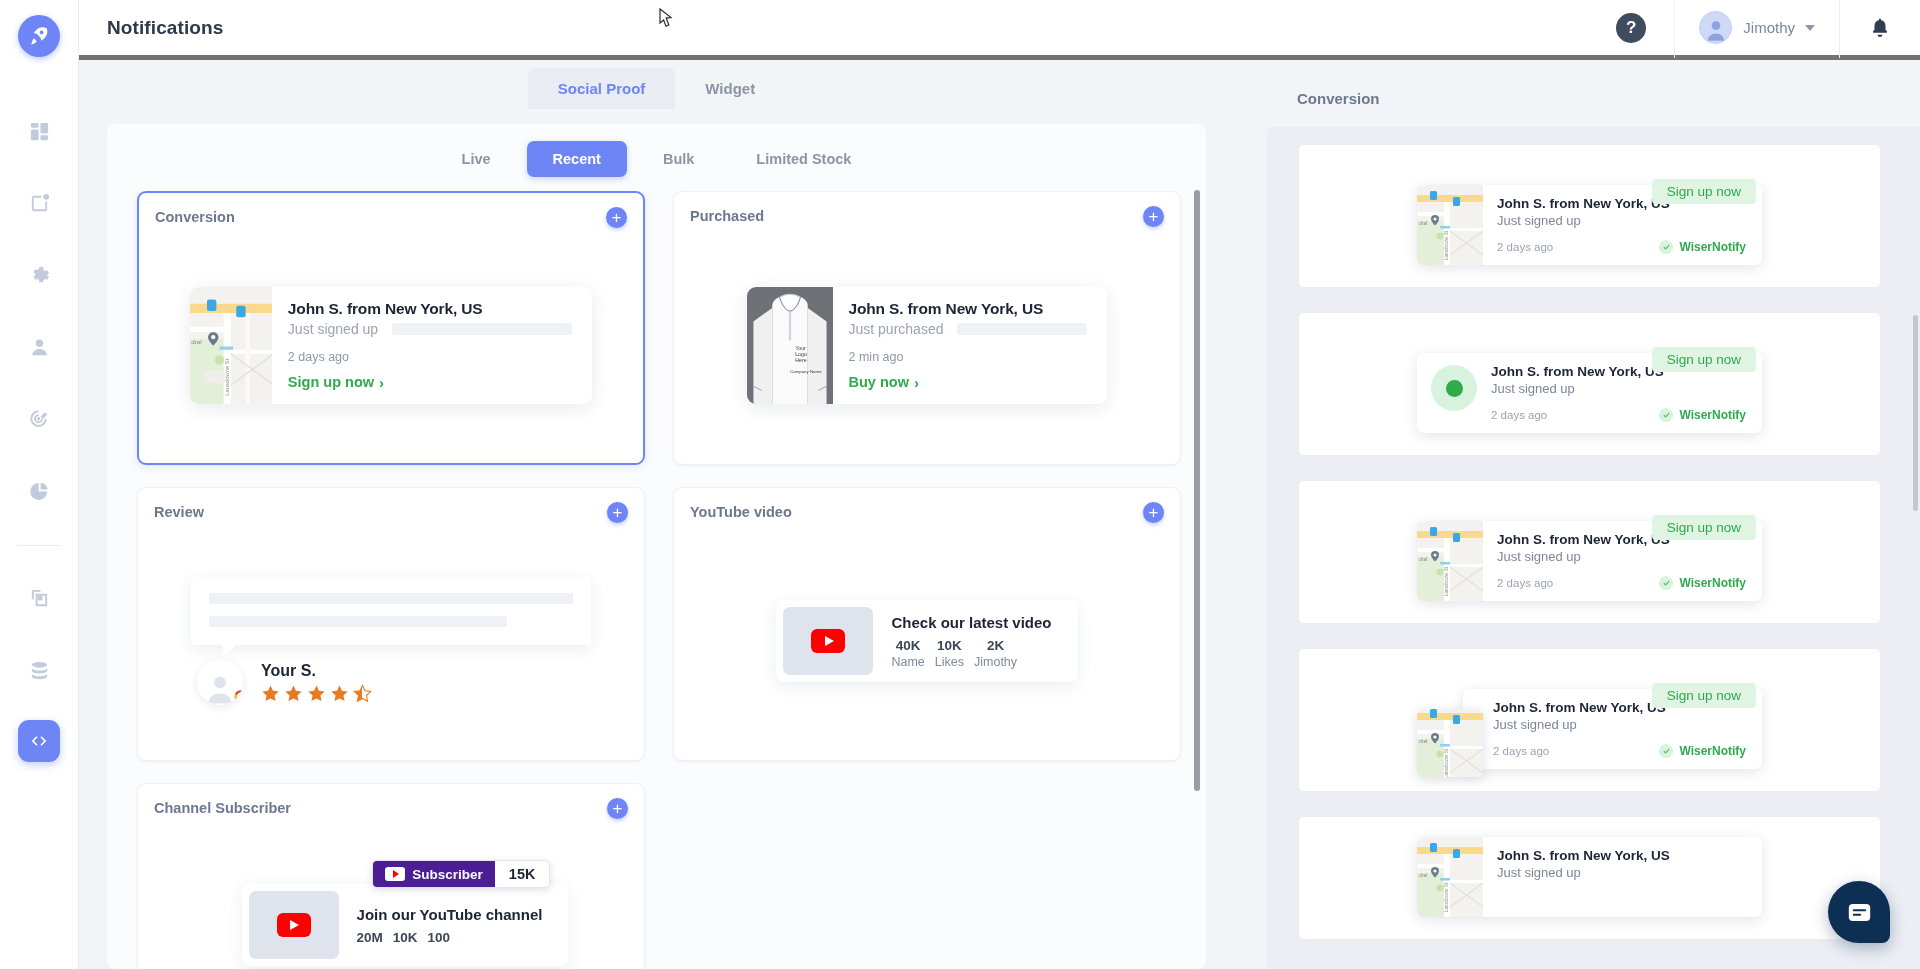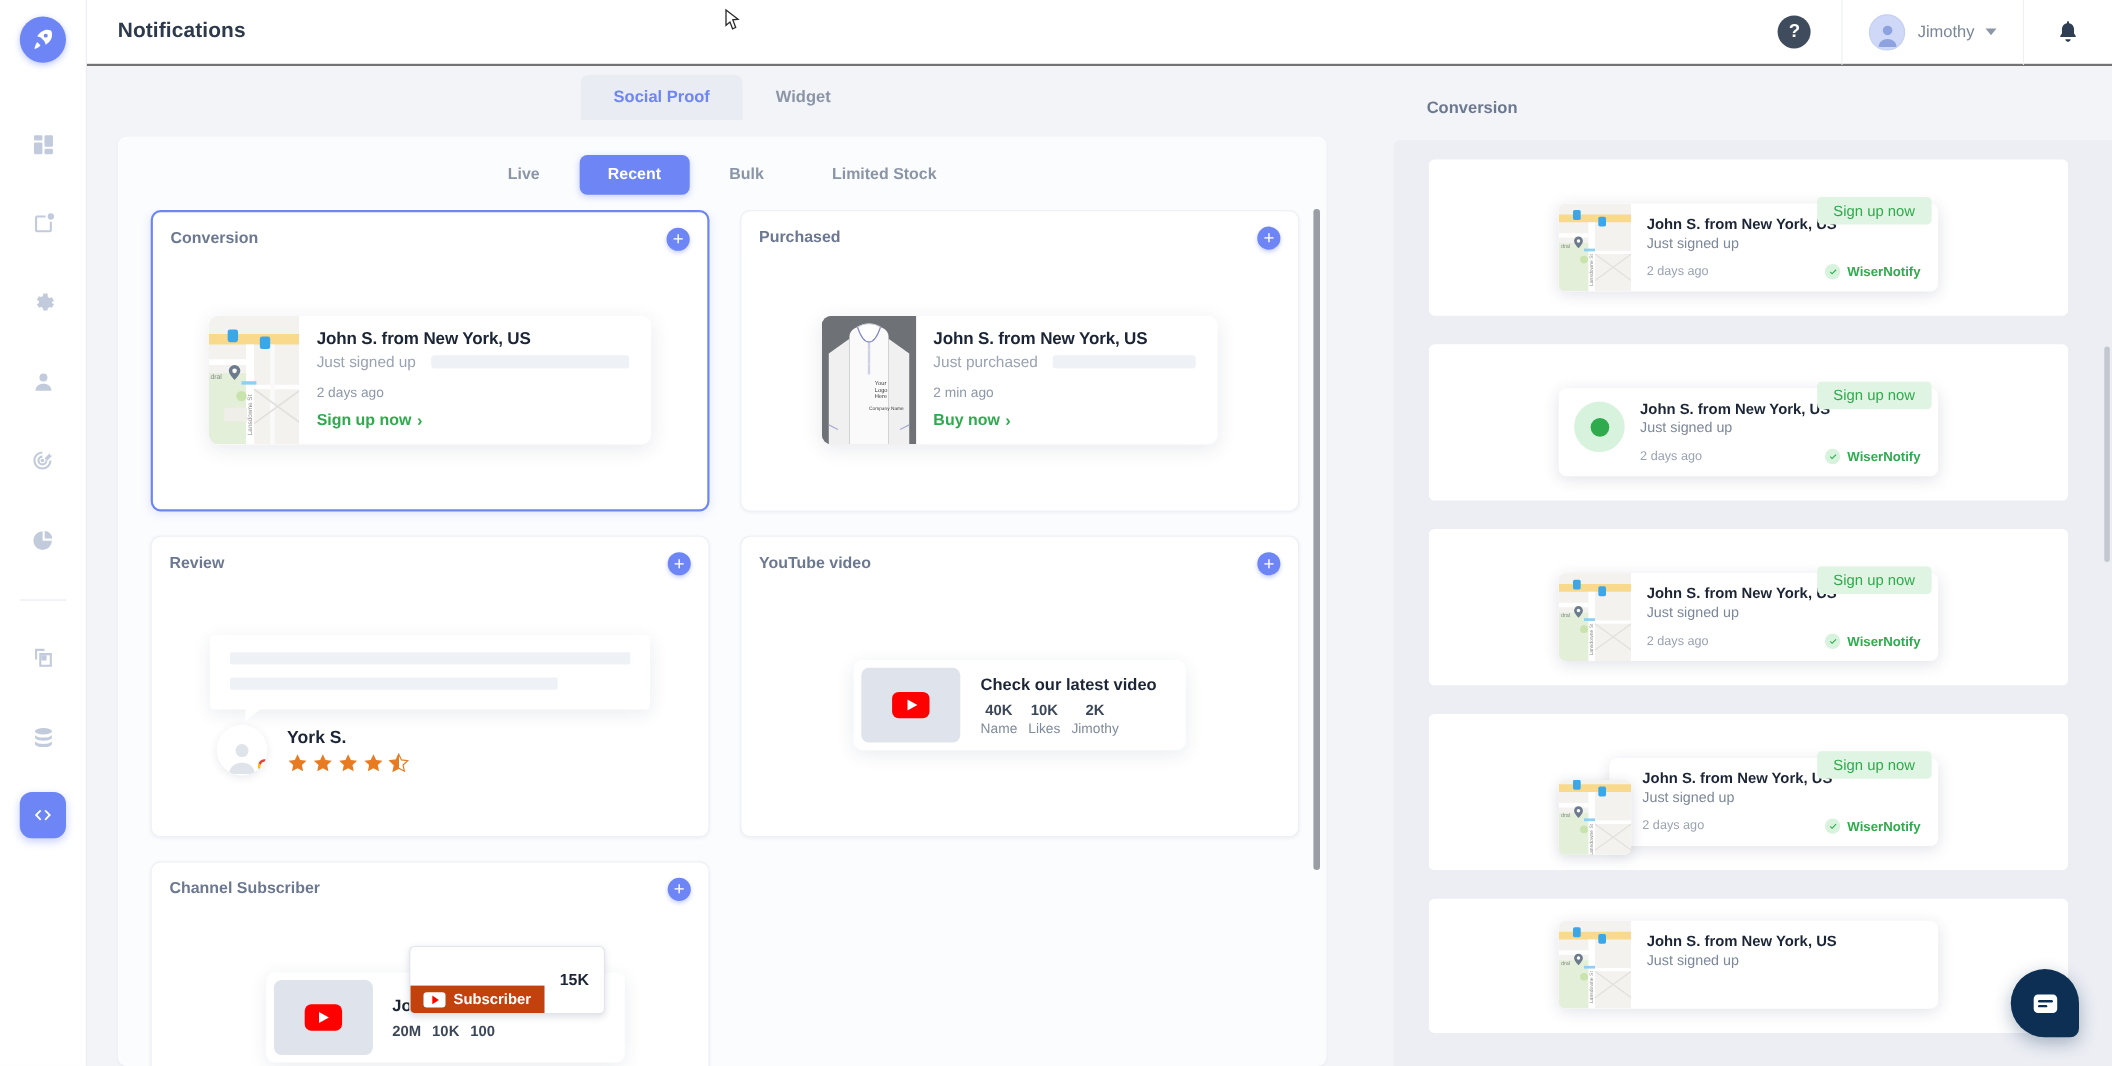--- a/index.html
+++ b/index.html
@@ -42,21 +42,21 @@
   }
   .nav-item.code svg { fill: #ffffff; width: 20px; height: 20px; }
 
   
   .main-wrap { flex: 1; height: 969px; display: flex; flex-direction: column; min-width: 0; }
 
   
   .header {
     height: 60px; flex: 0 0 60px; background: #fff;
     display: flex; align-items: center;
-    border-bottom: 2px solid #737373;
+    border-bottom: 5px solid #737373;
     position: relative;
   }
   .page-title { font-size: 19px; font-weight: 600; color: #2d3a4b; margin-left: 28px; letter-spacing: .1px; }
   .header-right { margin-left: auto; display: flex; align-items: center; height: 100%; }
   .help-btn {
     width: 30px; height: 30px; border-radius: 50%;
     background: #3e4c5e; color: #fff;
     display: flex; align-items: center; justify-content: center;
     font-size: 17px; font-weight: 700; cursor: pointer; margin-right: 28px;
   }
@@ -193,21 +193,21 @@
   .yt-val { font-size: 13.5px; font-weight: 700; color: #3b4757; }
   .yt-lbl { font-size: 12.5px; color: #7f8a9b; margin-top: 2px; }
 
   
   .sub-wrap { position: relative; display: flex; flex-direction: column; align-items: flex-start; margin-top: 34px; }
   .sub-pill {
     position: absolute; right: 18px; top: -24px; display: flex; align-items: stretch;
     border-radius: 5px; overflow: hidden; box-shadow: 0 2px 7px rgba(35,50,90,.15); background: #fff;
     border: 1px solid #e0e4ec;
   }
-  .sub-left { background: #c2410c; color: #fff; display: flex; align-items: center; gap: 7px; padding: 5px 12px; font-size: 13.5px; font-weight: 700; margin-top: 35px; }
+  .sub-left { background: #4c1d95; color: #fff; display: flex; align-items: center; gap: 7px; padding: 5px 12px; font-size: 13.5px; font-weight: 700; }
   .sub-left .ytg { width: 20px; height: 14px; background: #fff; border-radius: 3px; display: flex; align-items: center; justify-content: center; }
   .sub-left .ytg:after { content: ""; width: 0; height: 0; border-left: 6px solid #ff0000; border-top: 4px solid transparent; border-bottom: 4px solid transparent; margin-left: 2px; }
   .sub-count { padding: 5px 14px; font-size: 14.5px; font-weight: 700; color: #1c2536; display: flex; align-items: center; }
 
   
   .vscroll-track { position: absolute; right: 6px; top: 66px; bottom: 8px; width: 6px; background: transparent; }
   .vscroll-thumb { position: absolute; left: 0; top: 0; width: 6px; height: 78%; background: #9a9da3; border-radius: 3px; }
 
   
   .right-col { flex: 1; min-width: 0; display: flex; flex-direction: column; position: relative; padding-left: 25px; }
@@ -501,21 +501,21 @@
                         <div class="g-badge">
                           <svg viewBox="0 0 48 48">
                             <path fill="#4285F4" d="M45 24c0-1.6-.1-2.7-.4-4H24v7.5h12c-.3 2-1.6 5-4.6 7l7 5.4C42.6 36.2 45 30.6 45 24z"></path>
                             <path fill="#34A853" d="M24 46c6 0 11-2 14.7-5.4l-7-5.4c-1.9 1.3-4.4 2.2-7.7 2.2-5.9 0-10.9-3.9-12.7-9.3l-7.3 5.6C7.6 41 15.2 46 24 46z"></path>
                             <path fill="#FBBC05" d="M11.3 28.1c-.5-1.4-.8-2.8-.8-4.1s.3-2.8.7-4.1l-7.3-5.7C2.5 17 1.7 20.4 1.7 24s.8 7 2.2 9.8z"></path>
                             <path fill="#EA4335" d="M24 9.5c3.3 0 6.2 1.2 8.5 3.3l6.3-6.3C35 2.9 30 1 24 1 15.2 1 7.6 6 3.9 14.2l7.4 5.7C13.1 13.4 18.1 9.5 24 9.5z"></path>
                           </svg>
                         </div>
                       </div>
                       <div class="rev-right">
-                        <div class="rev-name">York S.</div>
+                        <div class="rev-name">Your S.</div>
                         <div class="stars">
                           <svg viewBox="0 0 24 24">
                               <path fill="#e87b21" d="M12 2l3.1 6.6 7.2.9-5.3 5 1.4 7.1L12 18.2 5.6 21.6 7 14.5 1.7 9.5l7.2-.9z"></path>
                             </svg>
                           <svg viewBox="0 0 24 24">
                               <path fill="#e87b21" d="M12 2l3.1 6.6 7.2.9-5.3 5 1.4 7.1L12 18.2 5.6 21.6 7 14.5 1.7 9.5l7.2-.9z"></path>
                             </svg>
                           <svg viewBox="0 0 24 24">
                               <path fill="#e87b21" d="M12 2l3.1 6.6 7.2.9-5.3 5 1.4 7.1L12 18.2 5.6 21.6 7 14.5 1.7 9.5l7.2-.9z"></path>
                             </svg>

